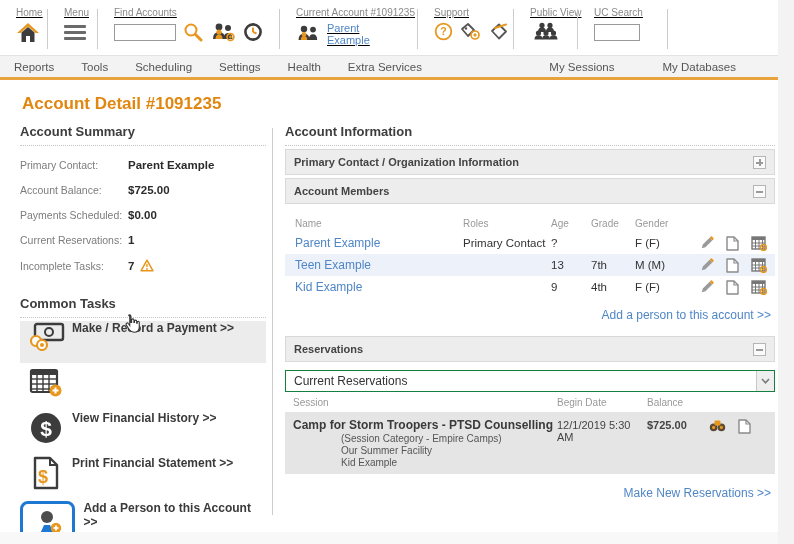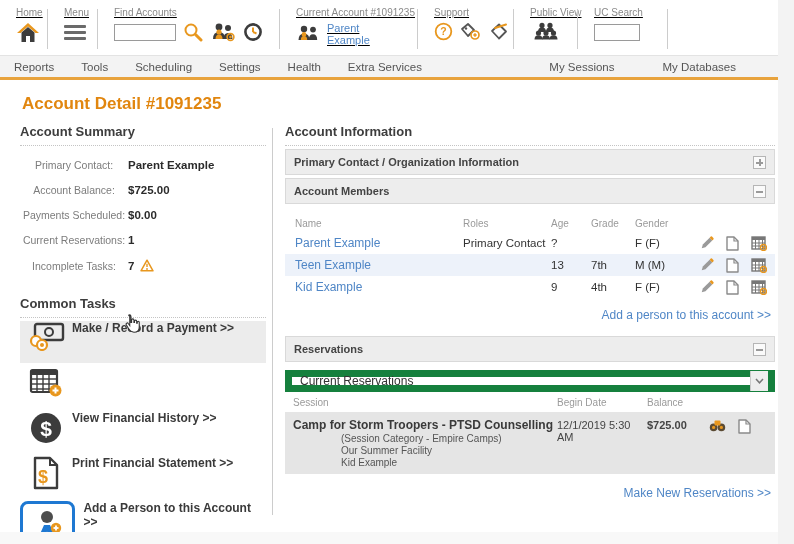--- a/index.html
+++ b/index.html
@@ -38,21 +38,21 @@
 
   
   .page-title { position:absolute; left:22px; top:94px; font-size:17px; font-weight:bold; color:#e1860f; }
   .panel-h { font-size:13px; font-weight:bold; color:#3d3d3d; padding-bottom:6px; border-bottom:1px dotted #c4c4c4; }
   .left-col { position:absolute; left:20px; top:124px; width:246px; }
   .divider-v { position:absolute; left:272px; top:128px; width:1px; height:387px; background:#ccc; }
   .right-col { position:absolute; left:285px; top:124px; width:490px; }
 
   
   .sum-row { display:flex; align-items:center; margin-top:13px; }
-  .sum-label { width:108px; font-size:10.5px; color:#7c7c7c;text-align:center; }
+  .sum-label { width:108px; font-size:10.5px; color:#7c7c7c; }
   .sum-value { font-size:11.5px; font-weight:bold; color:#2b2b2b; display:flex; align-items:center; gap:6px; }
 
   
   .tasks-h { margin-top:24px; }
   .task { display:flex; align-items:flex-start; height:42px; margin-top:3px; }
   .task.hl { background:#ececec; }
   .task-icon { width:52px; display:flex; justify-content:center; align-items:center; }
   .task-label { font-size:12px; font-weight:bold; color:#3a3a3a; cursor:pointer; }
   .hl-box { width:56px; height:54px; border:3px solid #1e78d2; border-radius:8px; background:#fff; display:flex; align-items:center; justify-content:center; margin-right:8px; }
   .task.last { height:54px; }
@@ -69,21 +69,21 @@
   .mem-table { margin-top:10px; }
   .mem-head, .mem-row { display:grid; grid-template-columns:168px 88px 40px 44px 52px 1fr; align-items:center; padding-left:10px; }
   .mem-head { font-size:10px; color:#9a9a9a; height:18px; }
   .mem-row { height:22px; font-size:11.5px; color:#333; }
   .mem-row:nth-child(odd) { background:#edf2fa; }
   .mem-name { font-size:12px; }
   .row-icons { display:flex; gap:12px; justify-content:flex-end; padding-right:8px; align-items:center; }
   .add-link { text-align:right; font-size:12px; margin-top:10px; padding-right:4px; }
 
   
-  .res-select { margin-top:8px; height:22px; border:7px solid #15803d; background:#fff; display:flex; align-items:center; cursor:pointer; }
+  .res-select { margin-top:8px; height:22px; border:1px solid #15803d; background:#fff; display:flex; align-items:center; cursor:pointer; }
   .res-select .val { flex:1; font-size:12px; color:#333; padding-left:8px; }
   .res-select .chev { width:18px; height:20px; background:#eee; border-left:1px solid #c9c9c9; display:flex; align-items:center; justify-content:center; }
   .res-head, .res-row { display:grid; grid-template-columns:1fr 90px 62px 66px; padding-left:8px; }
   .res-head { font-size:10px; color:#9a9a9a; height:20px; align-items:center; }
   .res-row { background:#e5e5e5; padding-top:6px; padding-bottom:6px; }
   .res-title { font-size:12px; font-weight:bold; color:#3a3a3a; }
   .res-sub { font-size:10px; color:#555; margin-top:1px;margin-left:48px; }
   .res-date, .res-bal { font-size:11px; color:#444; padding-top:1px; }
   .res-bal { font-weight:bold; }
   .res-icons { display:flex; gap:12px; align-items:flex-start; padding-top:1px; }

